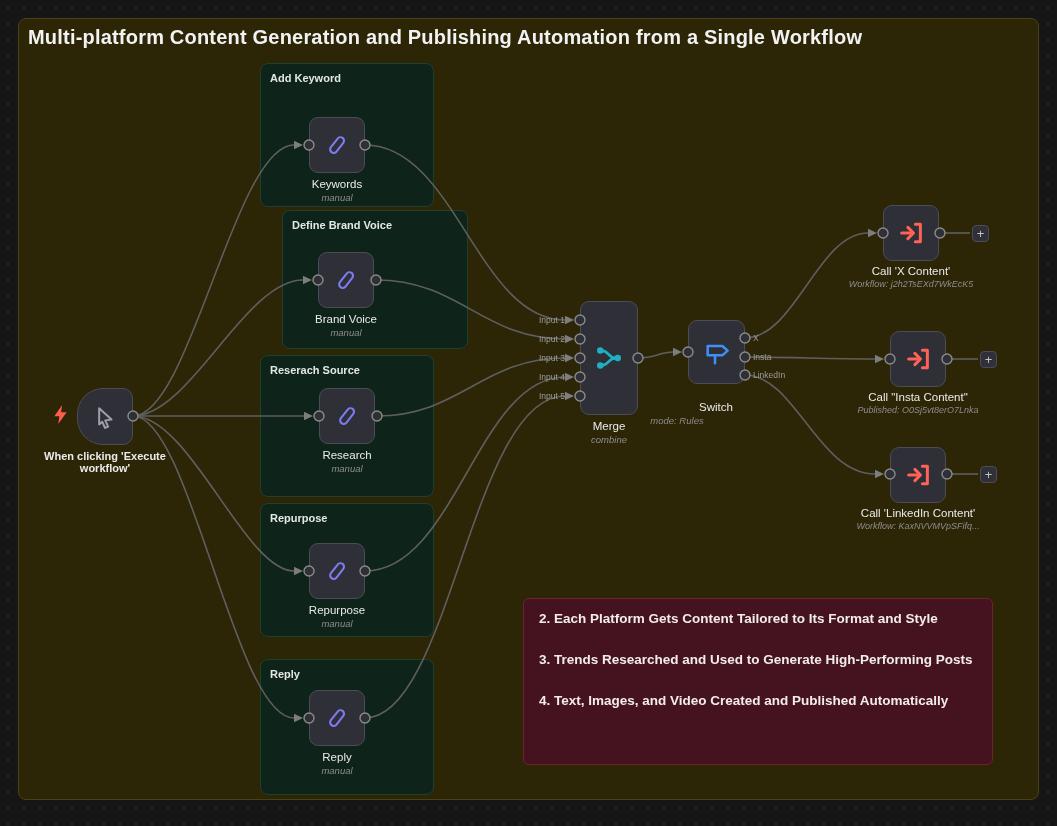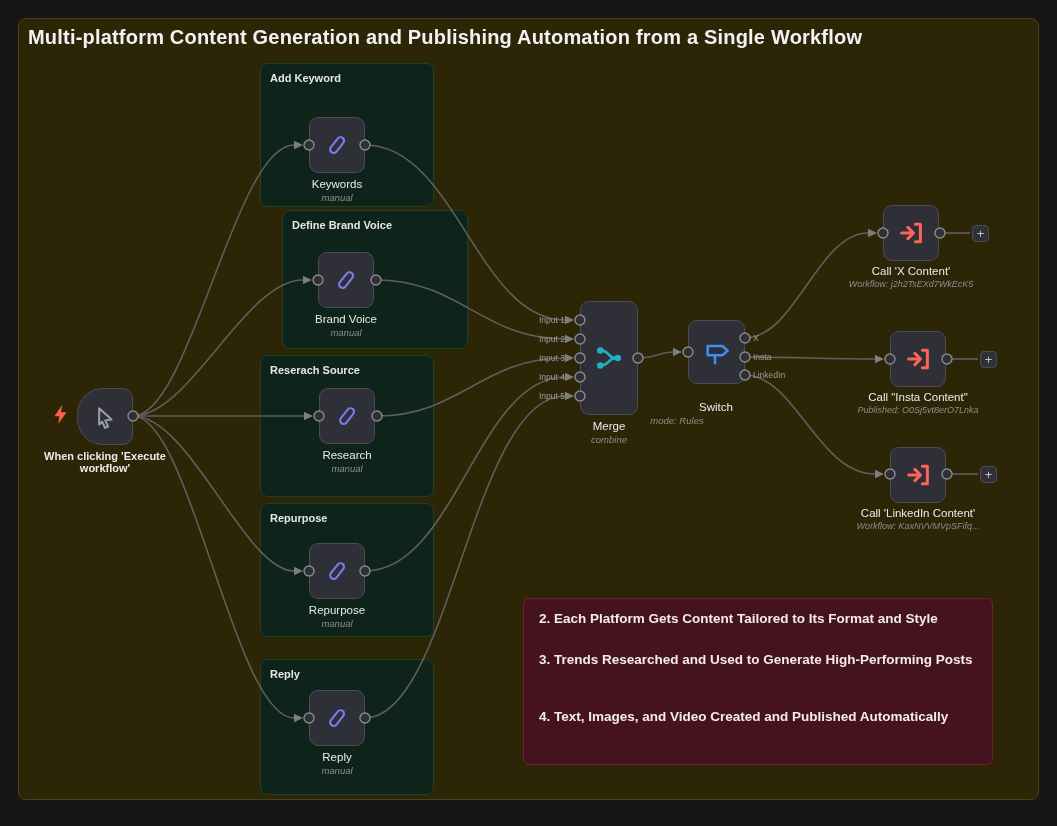--- a/index.html
+++ b/index.html
@@ -59,21 +59,21 @@
   }
   
   .note{
     left:523px;top:598px;width:470px;height:167px;
     background:#451320;border:1px solid #702130;border-radius:6px;
     padding:10px 15px;display:flex;flex-direction:column;
   }
   .note-line{
     color:#f3ecec;font-size:13.5px;font-weight:700;line-height:20px;margin-bottom:21px;
   }
-  .note-line:last-child{margin-bottom:0;margin-top:16px;}
+  .note-line:last-child{margin-bottom:0;}
   svg.wires{position:absolute;left:0;top:0;pointer-events:none;}
   svg.wires text{font-family:"Liberation Sans",sans-serif;}
 </style>
 </head>
 <body>
 
 <div class="abs canvas-sticky"></div>
 <div class="abs page-title">Multi-platform Content Generation and Publishing Automation from a Single Workflow</div>
 
 <div class="abs group" style="left:260px;top:63px;width:174px;height:144px;padding-left:33px;">

